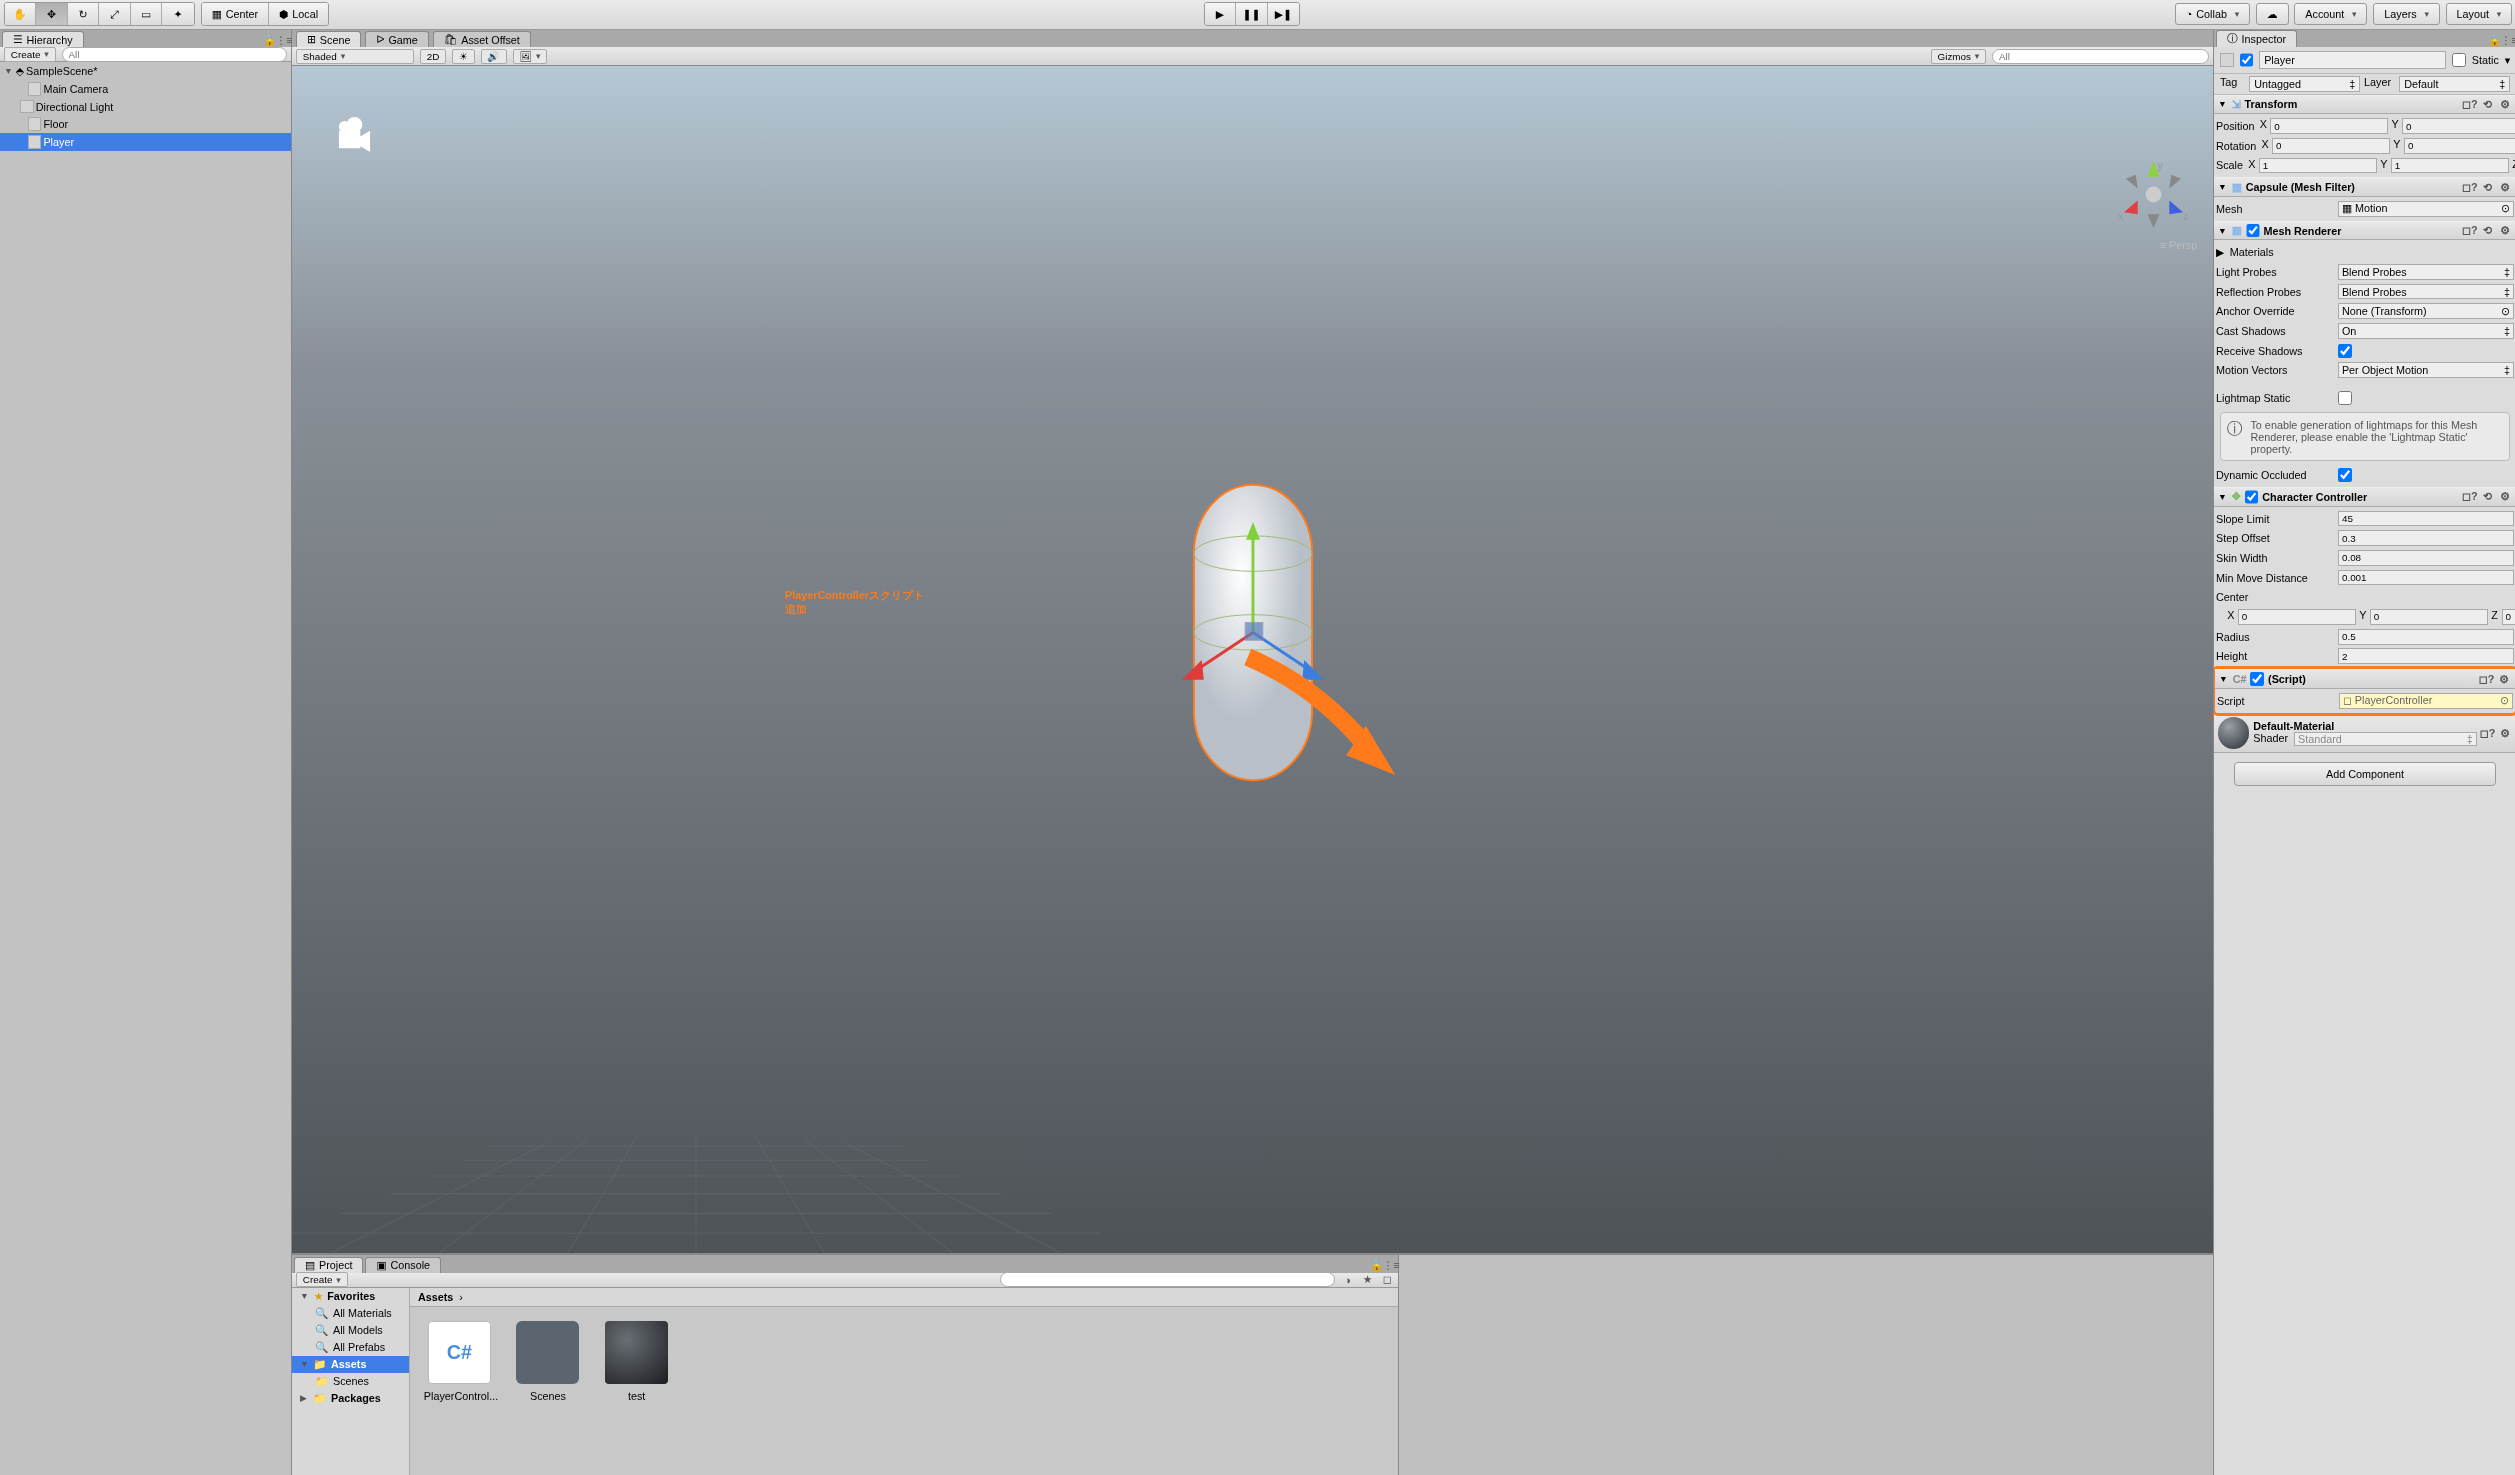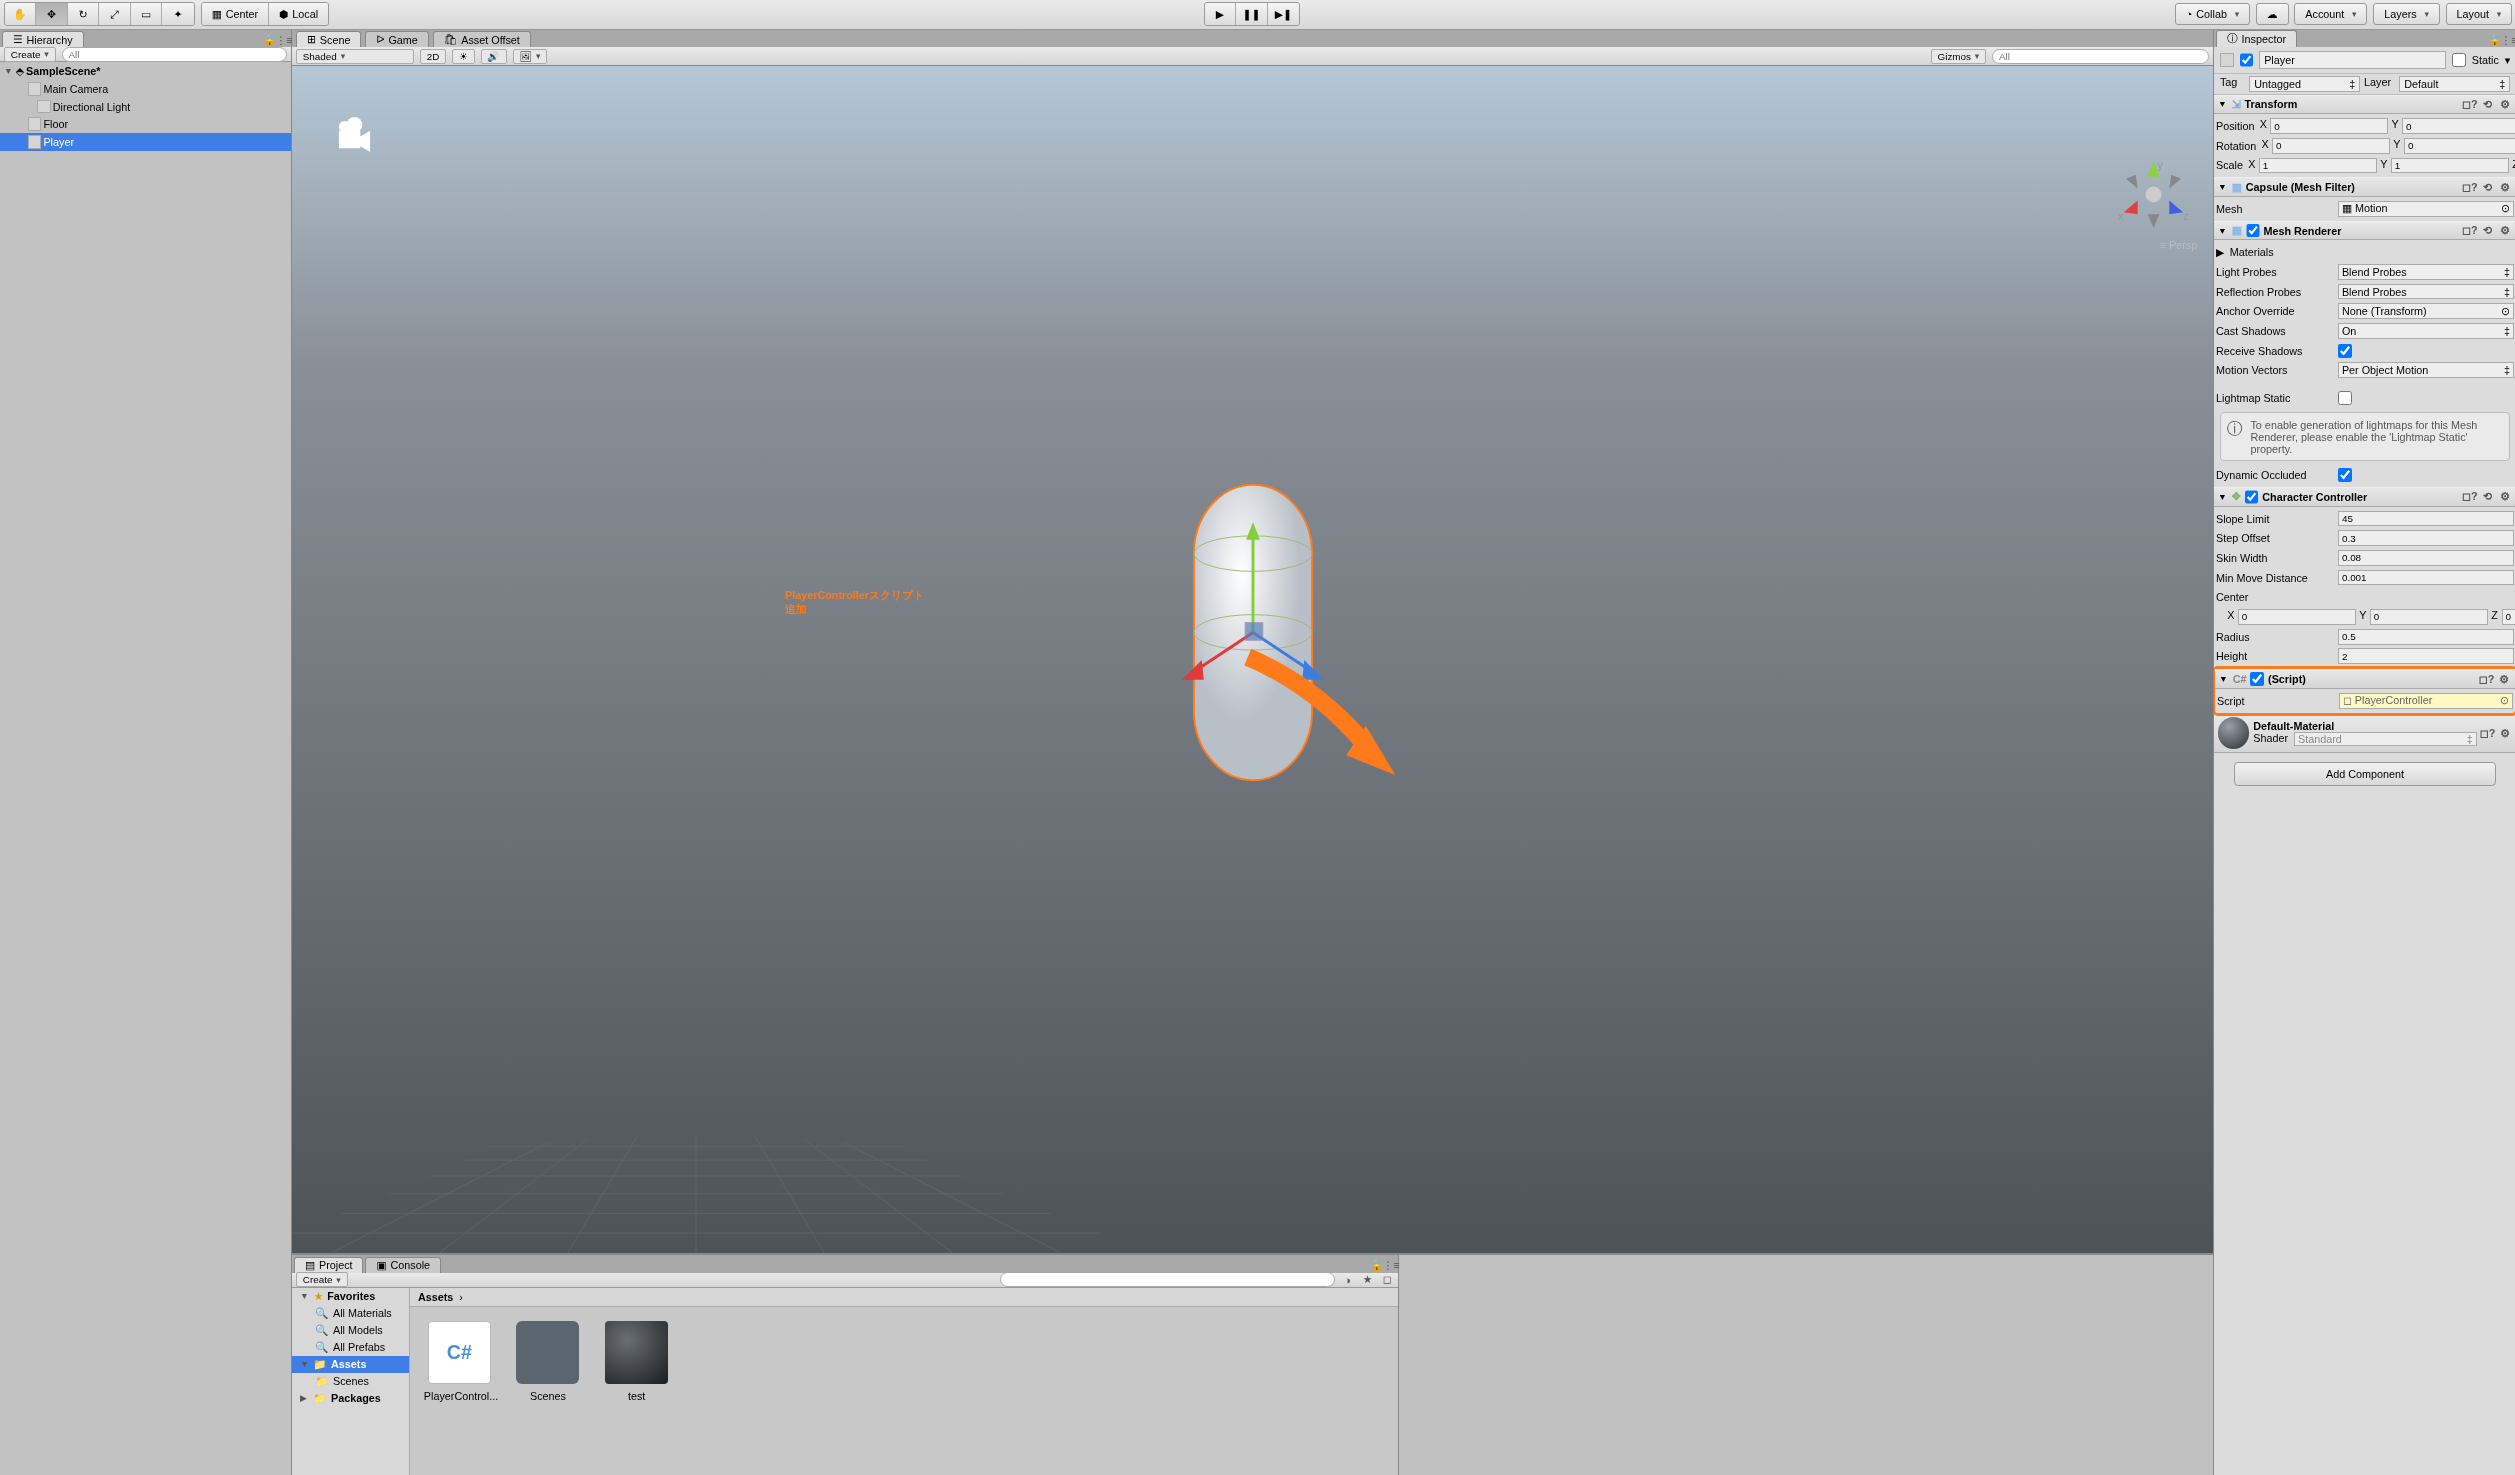--- a/index.html
+++ b/index.html
@@ -125,27 +125,27 @@
         <span class="gear-btn">⋮≡</span>
       </div>
       <div class="sub-bar">
         <div class="mini-dd dd">Create</div>
         <input class="search-box" placeholder="All" style="">
       </div>
       <div class="tree">
         <div class="tree-row">
           <span class="fold">▼</span>
           <span>⬘</span>
-          <span style="font-weight:bold">SampleScene*</span>
+          <span style="font-weight:normal">SampleScene*</span>
         </div>
         <div class="tree-row" style="padding-left:27.6px">
             <span class="cube-ico"></span>
             <span>Main Camera</span>
           </div>
-        <div class="tree-row" style="padding-left:37px">
+        <div class="tree-row" style="padding-left:20px">
             <span class="cube-ico"></span>
             <span>Directional Light</span>
           </div>
         <div class="tree-row" style="padding-left:27.6px">
             <span class="cube-ico"></span>
             <span>Floor</span>
           </div>
         <div class="tree-row sel" style="padding-left:27.6px">
             <span class="cube-ico"></span>
             <span>Player</span>

